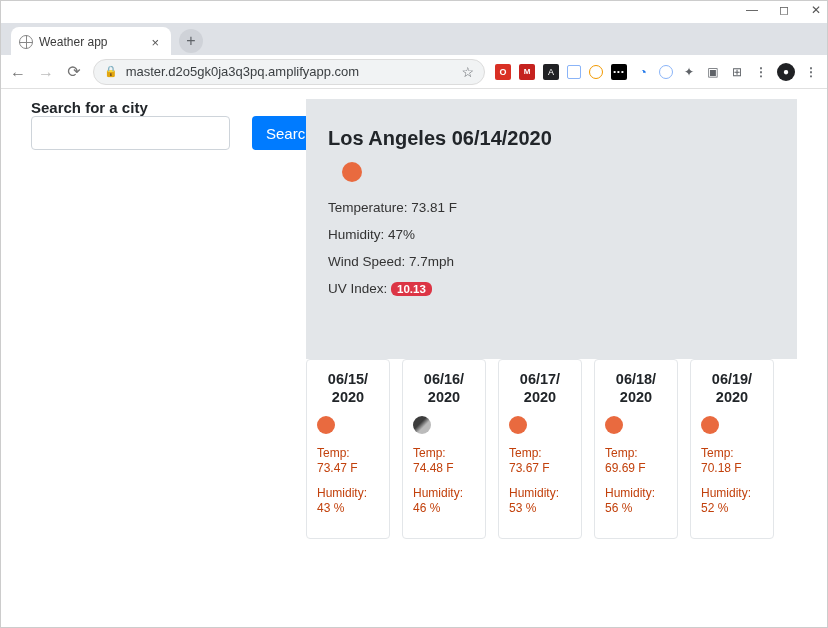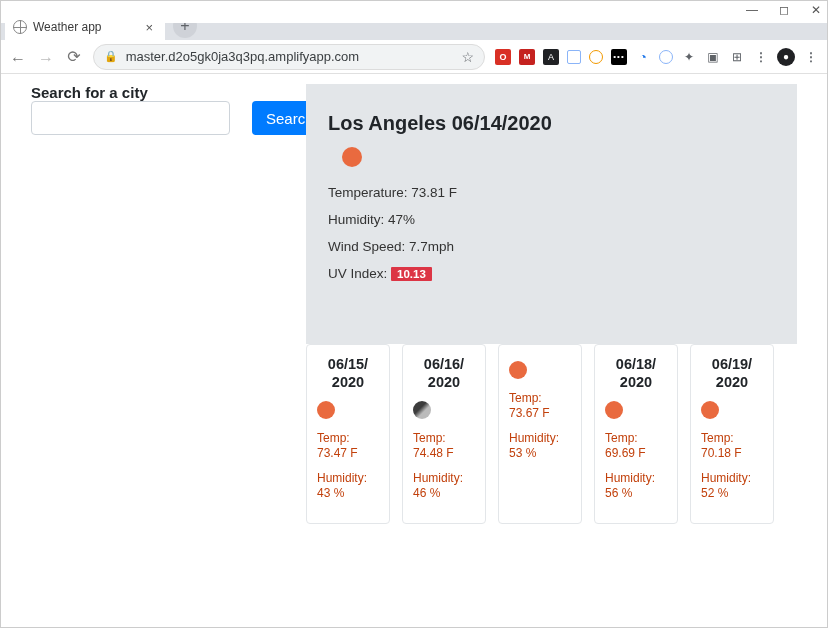--- a/index.html
+++ b/index.html
@@ -21,23 +21,23 @@
   .titlebar {
     height: 22px;
     background: #fff;
     display:flex;
     align-items:center;
     position: relative;
   }
   .tabs-row {
     display:flex;
     align-items:flex-end;
-    height:17px;
+    height:32px;
     background:#dee1e6;
-    padding-left:4px;
+    padding-left:10px;
   }
   .tab {
     display:flex;
     align-items:center;
     background:#fff;
     border-top-left-radius:8px;
     border-top-right-radius:8px;
     padding:4px 8px 2px 8px;
     height:28px;
     min-width:160px;
@@ -168,21 +168,21 @@
     background:#e96a3f;
     display:inline-block;
     margin:6px 0 14px 14px;
   }
   .wicon.gray {
     background:linear-gradient(135deg,#3c3c3c 40%, #bbb 60%);
   }
   .current-card p { margin:0 0 12px 0; font-size:13.5px; color:#333;}
   .uv-badge {
     background:#dc3545;color:#fff;
-    padding:1px 6px;border-radius:1px;font-size:11.5px;font-weight:600;margin-top:44px;
+    padding:1px 6px;border-radius:6px;font-size:11.5px;font-weight:600;margin-top:44px;
   }
   h3.forecast-title { font-size:20px; font-weight:700; margin:20px 0 8px 0;}
   .forecast-row { display:flex; gap:12px;}
   .day-card {
     border:1px solid #e3e6e9;
     border-radius:4px;
     padding:10px 10px 12px 10px;
     width:84px;
     flex-shrink:0;
   }
@@ -268,21 +268,21 @@
           </p>
           <p>
             <span>UV Index:</span>
             <span class="uv-badge">10.13</span>
           </p>
         </div>
 
         <div class="forecast-row" id="forecast-row">
             <div class="day-card"><div class="date">06/15/ 2020</div><span class="wicon "></span><p>Temp: 73.47 F</p><p>Humidity: 43 %</p></div>
             <div class="day-card"><div class="date">06/16/ 2020</div><span class="wicon gray"></span><p>Temp: 74.48 F</p><p>Humidity: 46 %</p></div>
-            <div class="day-card"><span class="wicon "></span><p>Temp: 73.67 F</p><p>Humidity: 53 %</p></div>
+            <div class="day-card"><div class="date">06/17/ 2020</div><span class="wicon "></span><p>Temp: 73.67 F</p><p>Humidity: 53 %</p></div>
             <div class="day-card"><div class="date">06/18/ 2020</div><span class="wicon "></span><p>Temp: 69.69 F</p><p>Humidity: 56 %</p></div>
             <div class="day-card"><div class="date">06/19/ 2020</div><span class="wicon "></span><p>Temp: 70.18 F</p><p>Humidity: 52 %</p></div>
           </div>
       </div>
     </div>
   </div>
 
 </div>
 
 </body></html>

